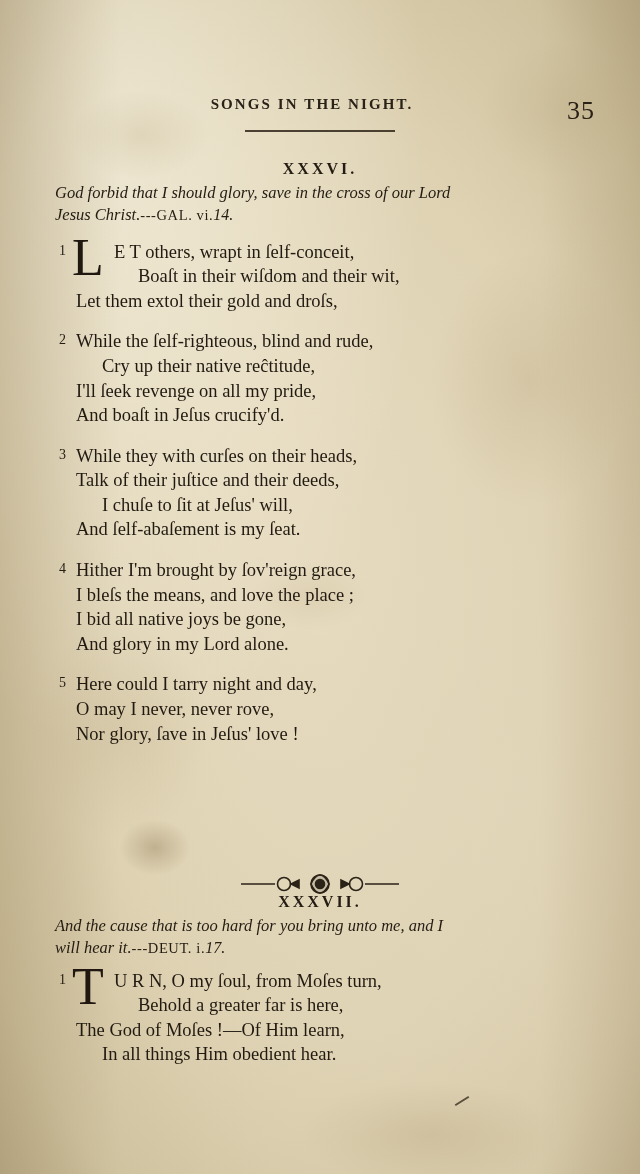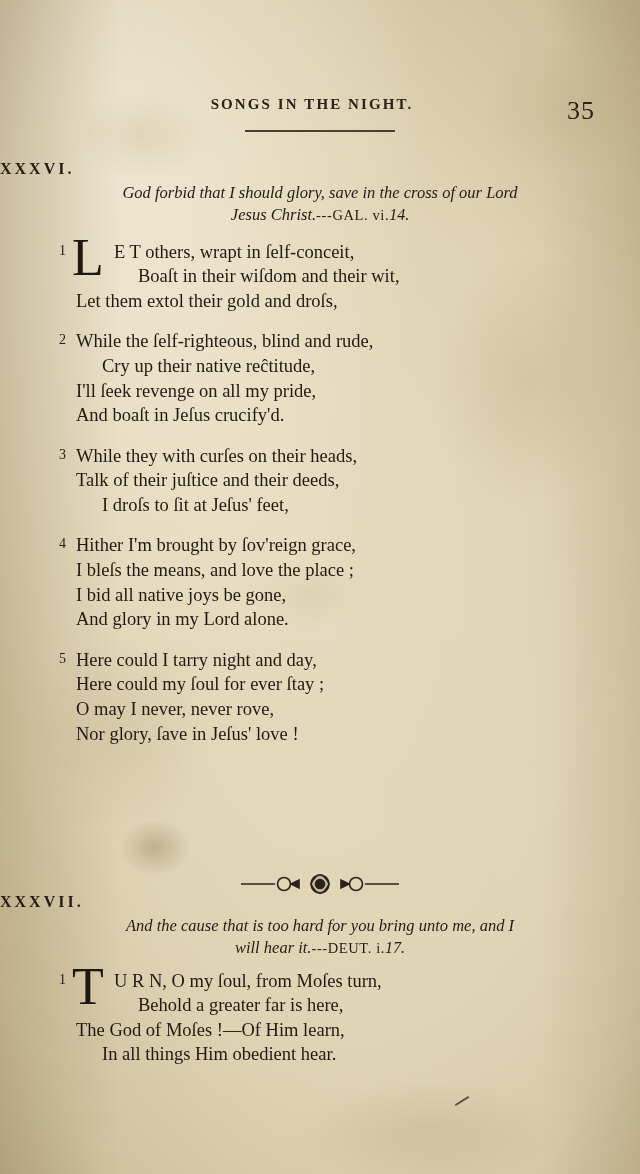--- a/index.html
+++ b/index.html
@@ -75,27 +75,26 @@
     left: 245px;
     top: 130px;
     width: 150px;
     height: 2px;
     background: #2f2619;
     opacity: 0.85;
   }
 
   
   .hymn-num {
-    text-align: left;
+    text-align: center;
     font-size: 16px;
     letter-spacing: 3px;
     font-weight: 600;
   }
   .scripture {
-    text-align: center;
     font-style: italic;
     font-size: 16.5px;
     line-height: 1.32;
     margin-top: 4px;
     padding: 0 55px;
   }
   .scripture .ref {
     font-style: normal;
     letter-spacing: 0.6px;
     font-size: 14.5px;
@@ -221,39 +220,39 @@
             <div class="ln">I'll ſeek revenge on all my pride,</div>
             <div class="ln">And boaſt in Jeſus crucify'd.</div>
           </div>
         </div>
 
         <div class="stanza">
           <span class="num">3</span>
           <div class="lines">
             <div class="ln">While they with curſes on their heads,</div>
             <div class="ln">Talk of their juſtice and their deeds,</div>
-            <div class="ln indent1">I droſs to ſit at Jeſus' feet,</div>
+            <div class="ln indent1">I chuſe to ſit at Jeſus' will,</div>
+            <div class="ln">And ſelf-abaſement is my ſeat.</div>
           </div>
         </div>
 
         <div class="stanza">
           <span class="num">4</span>
           <div class="lines">
             <div class="ln">Hither I'm brought by ſov'reign grace,</div>
             <div class="ln">I bleſs the means, and love the place ;</div>
             <div class="ln">I bid all native joys be gone,</div>
             <div class="ln">And glory in my Lord alone.</div>
           </div>
         </div>
 
         <div class="stanza">
           <span class="num">5</span>
           <div class="lines">
             <div class="ln">Here could I tarry night and day,</div>
-            <div class="ln">Here could my ſoul for ever ſtay ;</div>
             <div class="ln">O may I never, never rove,</div>
             <div class="ln">Nor glory, ſave in Jeſus' love !</div>
           </div>
         </div>
 
       </div>
     </div>
 
     <div class="ornament" style="position:absolute; left:0; top:845px; width:640px;">
       <svg width="170" height="26" viewBox="0 0 170 26" fill="none" stroke="#2b2218" stroke-width="1.6">

